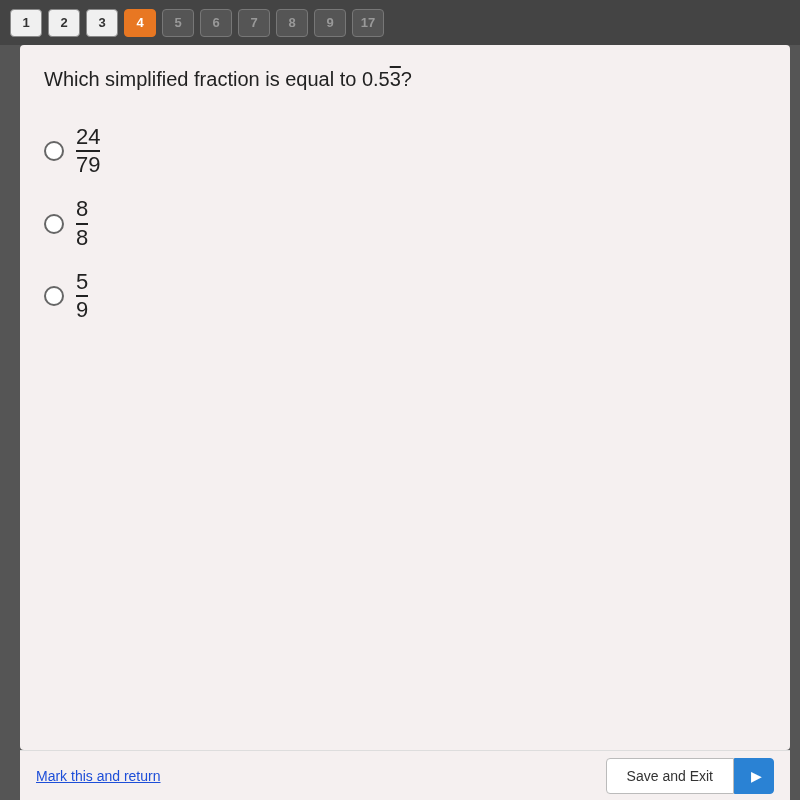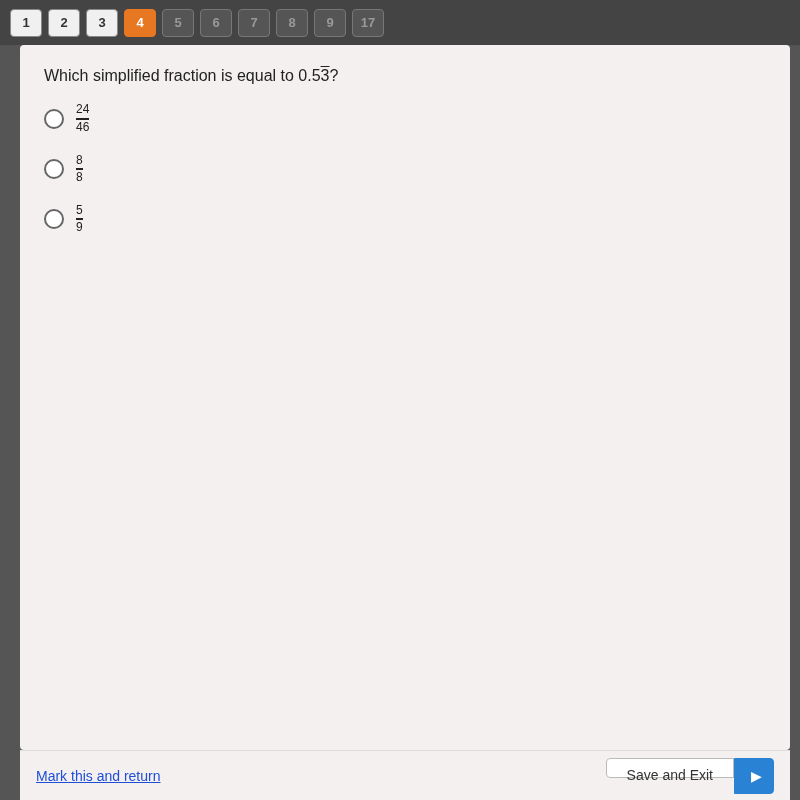--- a/index.html
+++ b/index.html
@@ -65,23 +65,23 @@
       right: 10px;
       bottom: 50px;
       background: #f5f0f0;
       border-radius: 4px;
       padding: 20px 24px;
       display: flex;
       flex-direction: column;
     }
 
     .question-text {
-      font-size: 16px;
+      font-size: 20px;
       color: #222;
-      margin-bottom: 16px;
+      margin-bottom: 32px;
       line-height: 1.4;
     }
 
     .decimal-display {
       font-family: Arial, sans-serif;
     }
 
     .overline {
       text-decoration: overline;
     }
@@ -106,21 +106,21 @@
       border-radius: 50%;
       border: 2px solid #666;
       background: white;
       flex-shrink: 0;
     }
 
     .fraction {
       display: inline-flex;
       flex-direction: column;
       align-items: center;
-      font-size: 12px;
+      font-size: 22px;
       color: #222;
       line-height: 1.1;
     }
 
     .fraction .numerator {
       border-bottom: 2px solid #222;
       padding-bottom: 1px;
       width: 100%;
       text-align: center;
     }
@@ -160,21 +160,21 @@
     }
 
     .save-exit-btn {
       background: white;
       border: 1px solid #bbb;
       border-radius: 4px 0 0 4px;
       padding: 8px 20px;
       font-size: 14px;
       color: #333;
       cursor: pointer;
-      height: 20px;
+      height: 36px;
     }
 
     .next-btn {
       background: #2a82d4;
       border: 1px solid #2a82d4;
       border-radius: 0 4px 4px 0;
       padding: 8px 16px;
       font-size: 14px;
       color: white;
       cursor: pointer;
@@ -205,21 +205,21 @@
     <div class="question-text">
       <span>Which simplified fraction is equal to </span><span class="decimal-display"><span>0.5</span><span class="overline">3</span></span><span>?</span>
     </div>
 
     <div class="options-list">
 
     <div class="option-item">
           <div class="radio-circle"></div>
           <div class="fraction">
             <div class="numerator">24</div>
-            <div class="denominator">46</div>
+            <div class="denominator">79</div>
           </div>
         </div>
         <div class="option-item">
           <div class="radio-circle"></div>
           <div class="fraction">
             <div class="numerator">8</div>
             <div class="denominator">8</div>
           </div>
         </div>
         <div class="option-item">

